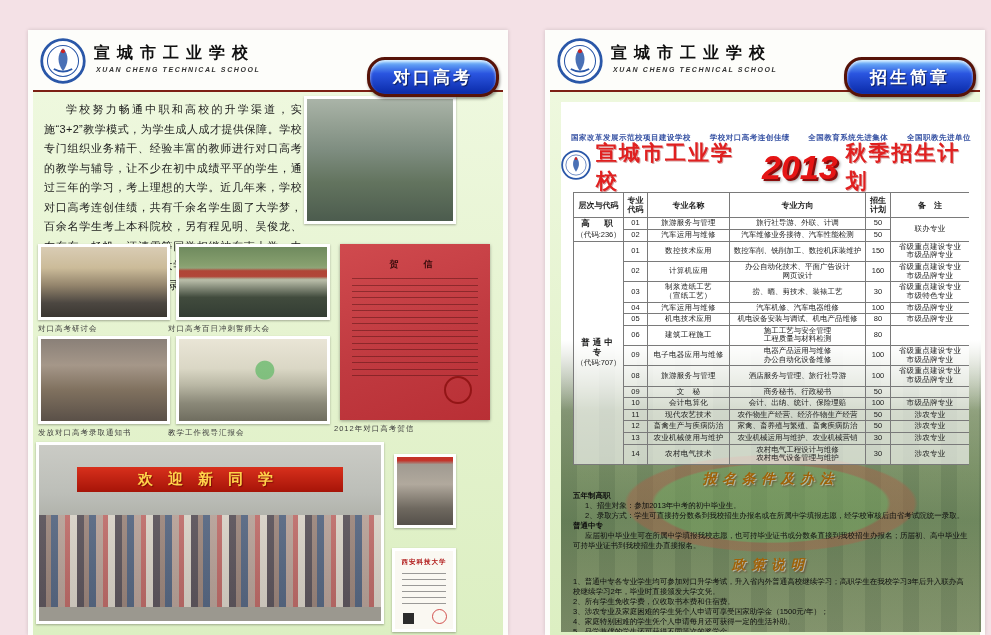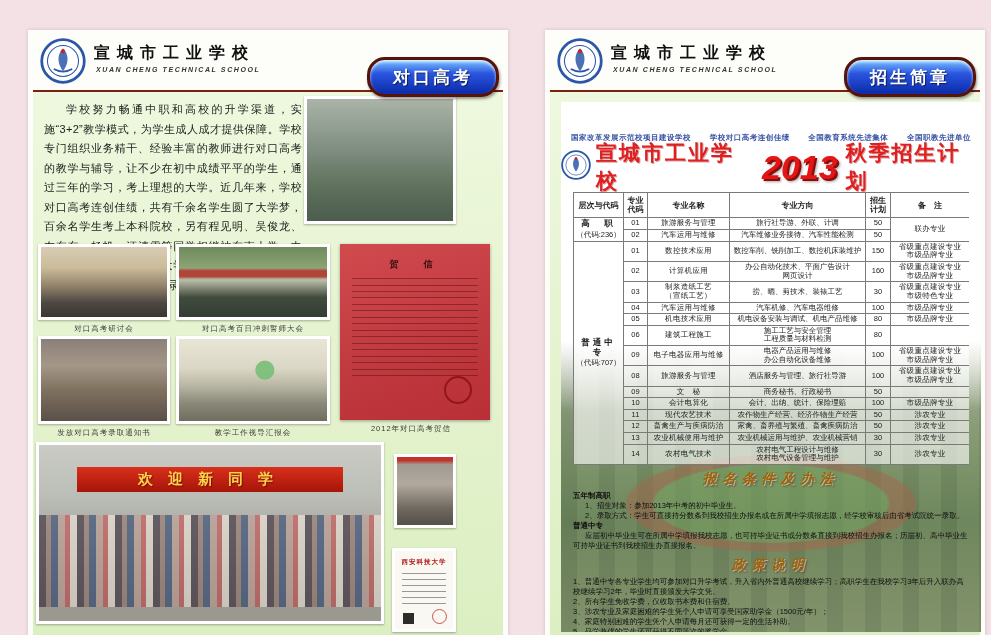--- a/index.html
+++ b/index.html
@@ -35,21 +35,21 @@
   .ph-a{left:10px;top:214px;width:132px;height:76px;
     background:linear-gradient(180deg,#d9ccb4 0%,#cbbb99 30%,#93846c 55%,#4c4741 80%,#3a3631 100%);}
   .ph-b{left:148px;top:214px;width:154px;height:76px;
     background:linear-gradient(180deg,transparent 30%,rgba(178,58,46,.9) 34%,rgba(178,58,46,.9) 42%,transparent 46%),
     linear-gradient(180deg,#6f8a5e 0%,#87a06f 26%,#b6baa6 48%,#414b3d 72%,#333d33 100%);}
   .ph-c{left:10px;top:306px;width:132px;height:88px;
     background:linear-gradient(180deg,#8a8078 0%,#a59789 32%,#80715f 62%,#5a5048 100%);}
   .ph-d{left:148px;top:306px;width:154px;height:88px;
     background:radial-gradient(circle at 58% 38%,rgba(120,190,120,.9) 0 9%,transparent 10%),
     linear-gradient(180deg,#e9e5d6 0%,#dad7c5 36%,#bab8a5 56%,#8b8979 78%,#6f6d5f 100%);}
-  .cap{position:absolute;font-size:7.5px;color:#3c3c3c;text-align:center;letter-spacing:1px;}
+  .cap{position:absolute;font-size:7.5px;color:#3c3c3c;letter-spacing:1px;}
   .cap-a{left:10px;width:132px;top:294px;}
   .cap-b{left:140px;width:170px;top:294px;}
   .cap-c{left:10px;width:132px;top:398px;}
   .cap-d{left:140px;width:170px;top:398px;}
   .letter{position:absolute;left:312px;top:214px;width:142px;height:176px;
     background:linear-gradient(160deg,#d04a4e 0%,#c03a40 55%,#b92f35 100%);
     box-shadow:0 1px 3px rgba(0,0,0,.35);padding-left:8px;}
   .letter-title{position:absolute;top:14px;left:0;right:0;text-align:center;
     font-size:9px;font-weight:bold;color:#380c0c;letter-spacing:8px;}
   .letter-lines{position:absolute;left:12px;right:12px;top:34px;bottom:42px;

